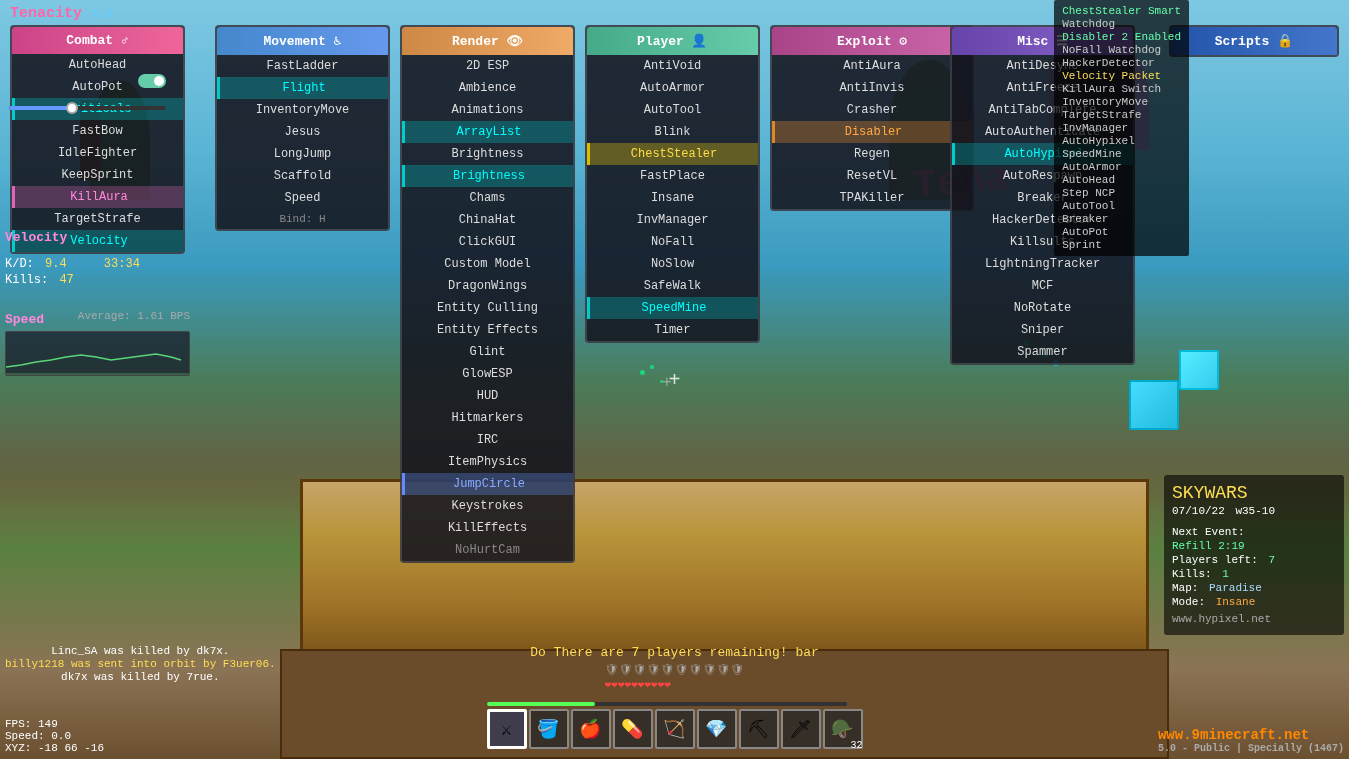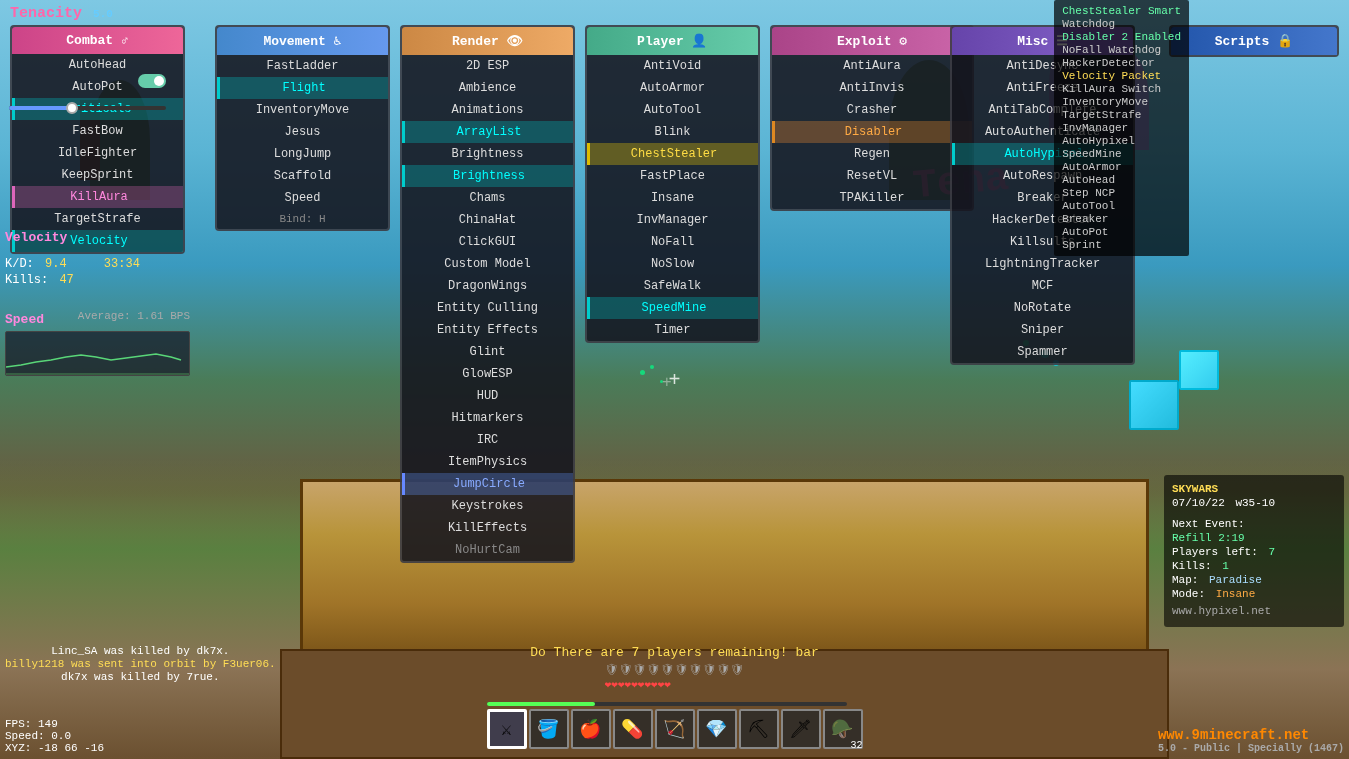--- a/index.html
+++ b/index.html
@@ -129,21 +129,21 @@
     .slider-value { font-size: 10px; color: #eee; text-align: center; }
     .hud-label { font-size: 13px; color: #ff88dd; font-weight: bold; font-family: 'Courier New', monospace; }
     .hud-stats { font-size: 12px; color: #fff; font-family: 'Courier New', monospace; margin: 2px 0; }
     .speed-hud { position: absolute; left: 5px; top: 310px; width: 185px; }
     .speed-label { font-size: 13px; color: #ff88dd; font-weight: bold; }
     .speed-avg { font-size: 11px; color: #aaa; float: right; }
     .speed-graph { width: 100%; height: 45px; background: rgba(20,20,35,0.7); border: 1px solid #444; margin-top: 3px; border-radius: 2px; position: relative; }
 
     
     #right-hud { position: absolute; right: 5px; top: 475px; background: rgba(0,0,0,0.6); padding: 8px; border-radius: 3px; min-width: 180px; }
-    .right-hud-title { color: #ffdd55; font-size: 11px; font-weight: bold; font-family: 'Courier New', monospace; }
+    .right-hud-title { color: #ffdd55; font-size: 18px; font-weight: normal; font-family: 'Courier New', monospace; }
     .right-hud-line { color: #fff; font-size: 11px; font-family: 'Courier New', monospace; margin: 2px 0; }
 
     
     #scripts-list { position: absolute; right: 160px; top: 0; background: rgba(0,0,0,0.7); padding: 4px 8px; min-width: 130px; border-radius: 2px; }
     .script-item { font-size: 11px; font-family: 'Courier New', monospace; margin: 1px 0; }
     .script-active { color: #66ffaa; }
     .script-normal { color: #cccccc; }
     .script-yellow { color: #ffdd55; }
 
     

